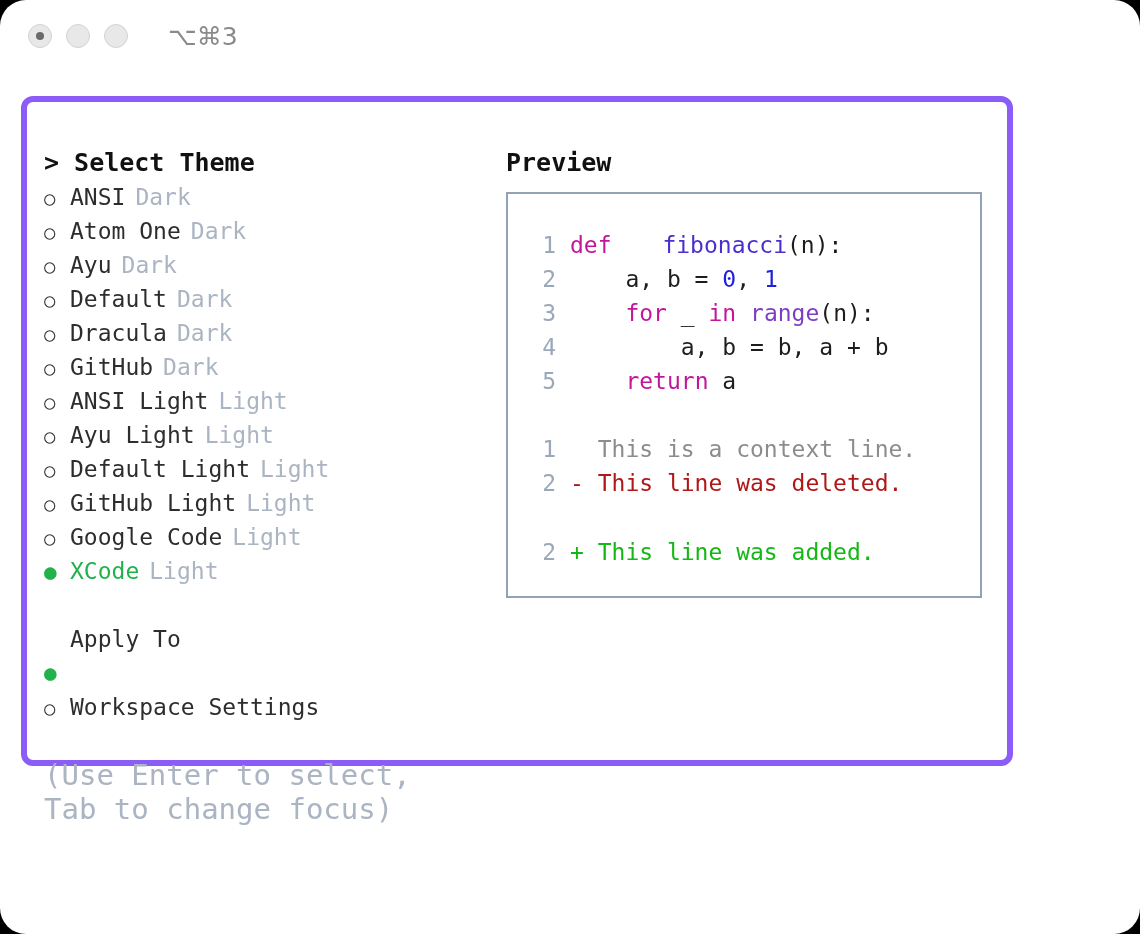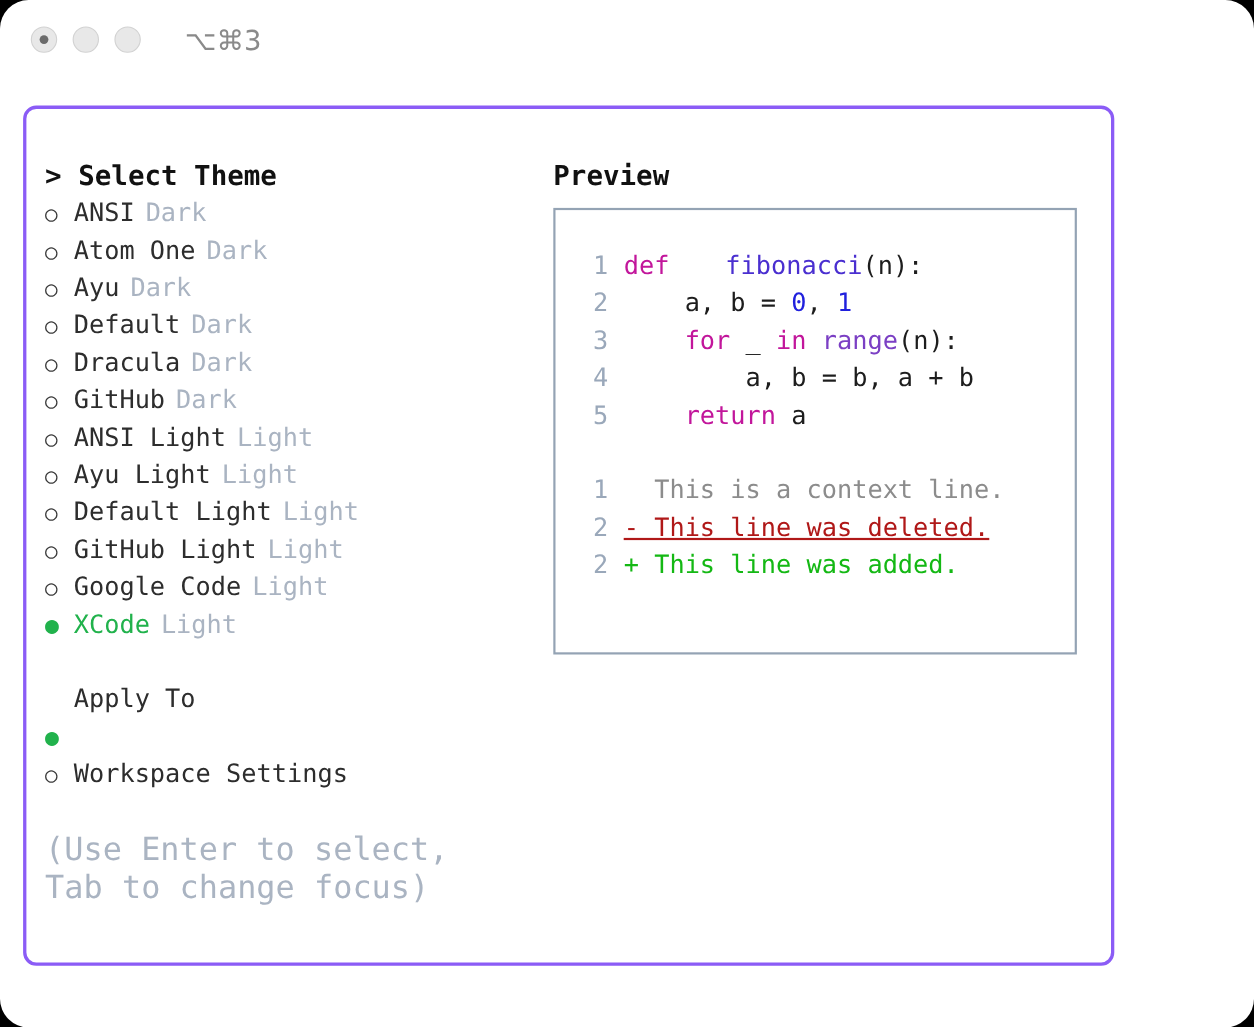--- a/index.html
+++ b/index.html
@@ -65,22 +65,22 @@
     color: #8a8a8a;
     font-family: "DejaVu Sans", "Liberation Sans", sans-serif;
     font-weight: 500;
   }
 
   .window {
     position: absolute;
     left: 21px;
     top: 96px;
     width: 992px;
-    height: 782px;
-    border: 3px solid #8b5cf6;
+    height: 670px;
+    border: 6px solid #8b5cf6;
     border-radius: 12px;
     box-sizing: border-box;
     background: #ffffff;
   }
 
   
   .left-col {
     position: absolute;
     left: 17px;
     top: 44px;
@@ -178,22 +178,22 @@
     text-align: right;
     color: #9aa8ba;
     margin-right: 14px;
   }
   .tok-kw   { color: #c2169b; }
   .tok-fn   { color: #4a2fd0; margin-left: 37px; }
   .tok-fn2  { color: #7b3fc4; }
   .tok-num  { color: #2020dd; }
   .tok-plain{ color: #1d1d1d; }
   .tok-ctx  { color: #8c8c8c; }
-  .tok-del  { color: #b01818; text-decoration: underline; }
-  .tok-add  { color: #14b814; }
+  .tok-del  { color: #b01818; }
+  .tok-add  { color: #14b814; margin-top: 35px; }
   .blank-line { height: 34px; }
 </style>
 </head>
 <body>
 
 <div class="page">
 
   <div class="titlebar">
     <div class="dots">
       <span class="dot">

